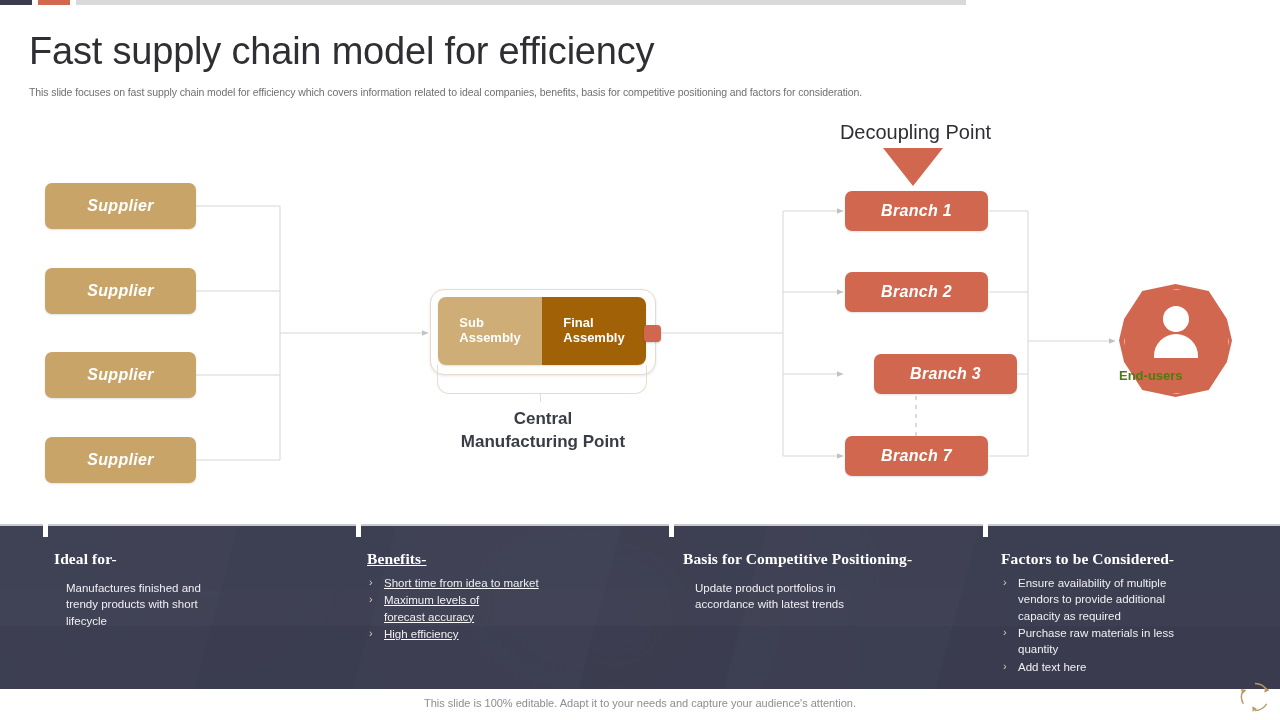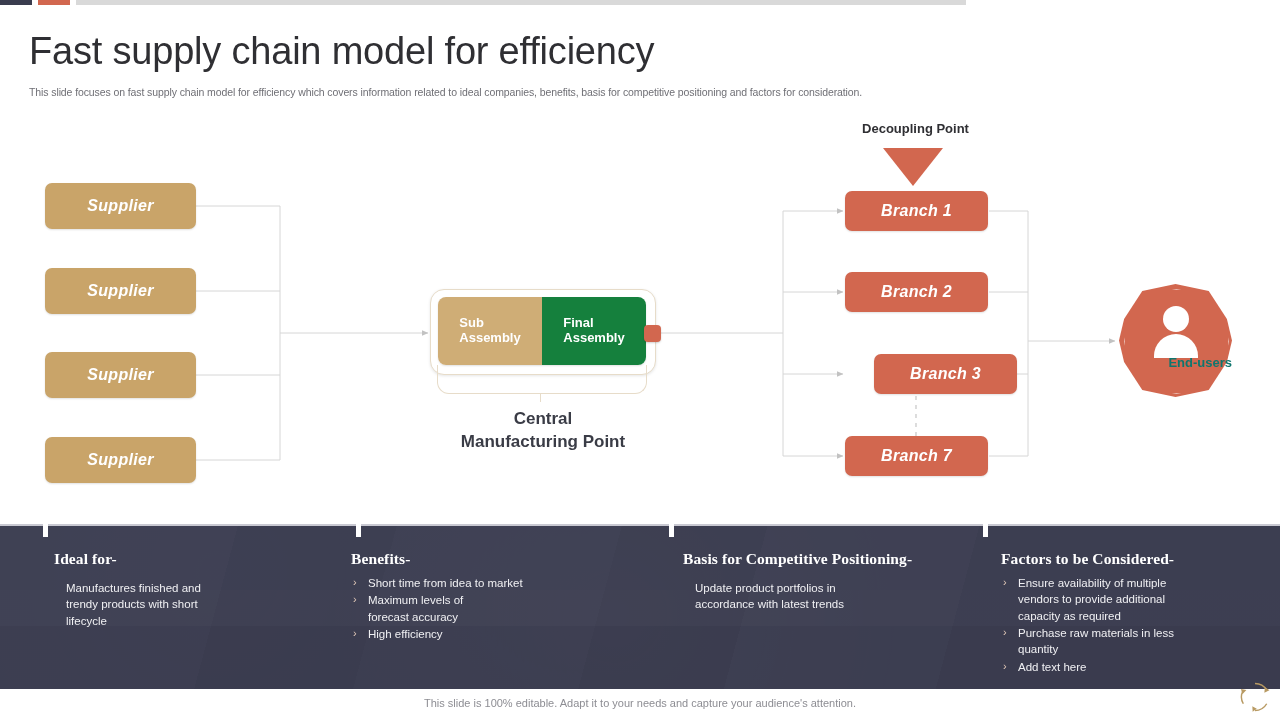--- a/index.html
+++ b/index.html
@@ -58,21 +58,21 @@
   .cmp-inner{
     position:absolute;left:438px;top:187px;width:208px;height:68px;
     border-radius:8px;overflow:hidden;display:flex;
     box-shadow:0 1px 2px rgba(0,0,0,.12);
   }
   .cmp-half{
     flex:1;display:flex;align-items:center;justify-content:center;
     color:#fff;font-weight:bold;font-size:13px;line-height:1.15;
   }
   .cmp-sub{background:#cfad76;}
-  .cmp-final{background:#15803d;}
+  .cmp-final{background:#a16207;}
   .cmp-knob{
     position:absolute;left:644px;top:215px;width:17px;height:17px;
     background:#d2674f;border-radius:4px;box-shadow:0 1px 2px rgba(0,0,0,.18);
   }
   .cmp-brace{
     position:absolute;left:437px;top:255px;width:208px;height:28px;
     border:1px solid #e7dcc9;border-top:none;
     border-bottom-left-radius:12px;border-bottom-right-radius:12px;
   }
   .cmp-brace-stem{
@@ -80,21 +80,21 @@
   }
   .cmp-label{
     position:absolute;left:430px;top:298px;width:226px;
     text-align:center;font-size:17px;font-weight:bold;color:#3a3c46;
     line-height:1.35;
   }
 
   
   .decoupling-label{
     position:absolute;left:818px;top:11px;width:195px;text-align:center;
-    font-size:13px;font-weight:bold;color:#2f2f33;
+    font-size:20px;font-weight:normal;color:#2f2f33;
   }
   .decoupling-triangle{
     position:absolute;left:883px;top:38px;width:0;height:0;
     border-left:30px solid transparent;border-right:30px solid transparent;
     border-top:38px solid #d2674f;
   }
 
   
   .endusers{
     position:absolute;left:1119px;top:174px;width:113px;height:113px;
@@ -112,22 +112,22 @@
   }
   .person-head{
     position:absolute;left:1163px;top:196px;
     width:26px;height:26px;border-radius:50%;background:#fff;
   }
   .person-body{
     position:absolute;left:1154px;top:224px;width:44px;height:24px;
     background:#fff;border-top-left-radius:22px;border-top-right-radius:22px;
   }
   .endusers-text{
-    position:absolute;left:1119px;top:245px;width:113px;text-align:right;
-    color:#0f766e;font-weight:bold;font-size:13px;
+    position:absolute;left:1119px;top:258px;width:113px;text-align:left;
+    color:#4d7c0f;font-weight:bold;font-size:13px;
   }
 
   
   .wires{position:absolute;left:0;top:0;width:1280px;height:410px;}
 
   
   .band{
     position:absolute;left:0;top:524px;width:1280px;height:165px;
     background:#3c3d50;overflow:hidden;
   }
@@ -292,21 +292,21 @@
     <div class="tick" style="left:43px;"></div>
     <div class="tick" style="left:356px;"></div>
     <div class="tick" style="left:669px;"></div>
     <div class="tick" style="left:983px;"></div>
 
     <div class="col" style="left:54px;width:290px;">
       <h3>Ideal for-</h3>
       <p style="width:150px;">Manufactures finished and trendy products with short lifecycle</p>
     </div>
 
-    <div class="col" style="left:351px;width:300px;">
+    <div class="col" style="left:367px;width:300px;text-decoration:underline;">
       <h3>Benefits-</h3>
       <ul>
         <li><span class="chev">›</span><span>Short time from idea to market</span></li>
         <li style="width:130px;"><span class="chev">›</span><span>Maximum levels of forecast accuracy</span></li>
         <li><span class="chev">›</span><span>High efficiency</span></li>
       </ul>
     </div>
 
     <div class="col" style="left:683px;width:300px;">
       <h3>Basis for Competitive Positioning-</h3>

